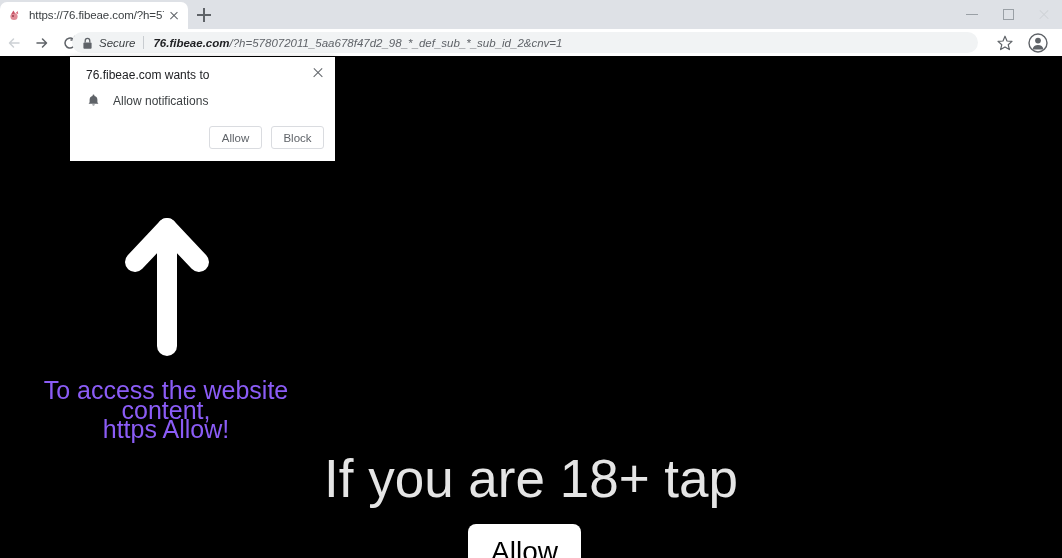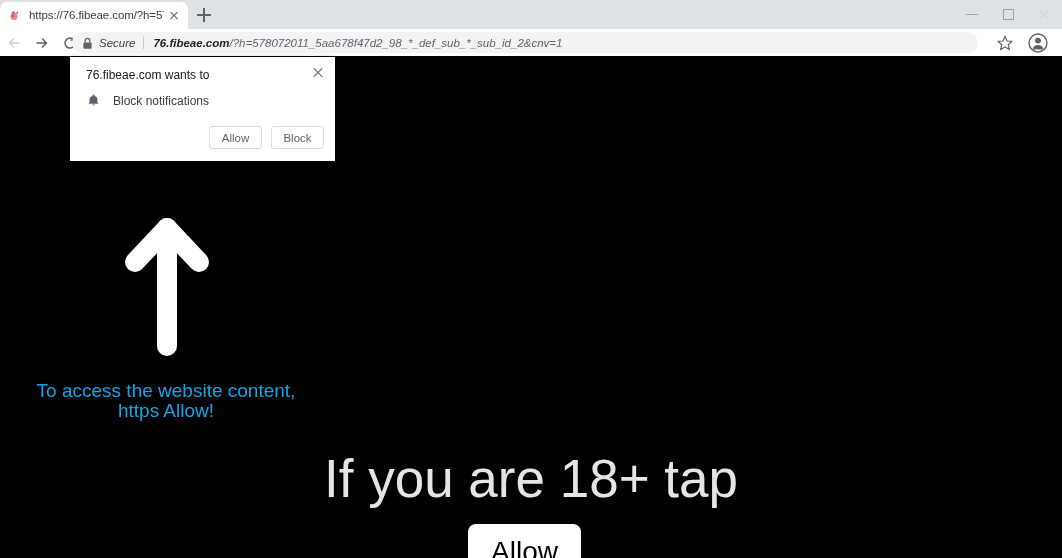--- a/index.html
+++ b/index.html
@@ -278,22 +278,22 @@
     position: absolute;
     left: 122px; top: 156px;
     width: 90px; height: 146px;
   }
 
   .cta-text {
     position: absolute;
     left: 20px; top: 325px;
     width: 292px;
     text-align: center;
-    color: #0ea5e9;
-    font-size: 19px;
+    color: #8b5cf6;
+    font-size: 25px;
     line-height: 19.5px;
     font-family: "Liberation Sans", sans-serif;
   }
 
   .headline {
     position: absolute;
     left: 0; top: 394px;
     width: 1062px;
     text-align: center;
     color: #e5e5e5;
@@ -426,20 +426,20 @@
   <div class="perm-title">76.fibeae.com wants to</div>
   <div class="perm-close"></div>
 
   <div class="perm-row">
     <span class="bell-icon">
       <svg width="15" height="15" viewBox="0 0 15 15">
         <path d="M7.5 1.6 a0.95 0.95 0 0 1 0.95 0.95 v0.5 a3.9 3.9 0 0 1 2.95 3.8 v2.3 l1.0 1.5 h-9.8 l1.0 -1.5 v-2.3 a3.9 3.9 0 0 1 2.95 -3.8 v-0.5 a0.95 0.95 0 0 1 0.95 -0.95 z" fill="#5f6368"></path>
         <path d="M6.1 11.4 a1.45 1.45 0 0 0 2.8 0 z" fill="#5f6368"></path>
       </svg>
     </span>
-    <span class="perm-row-label">Block notifications</span>
+    <span class="perm-row-label">Allow notifications</span>
   </div>
 
   <div class="perm-buttons">
     <button class="perm-btn">Allow</button>
     <button class="perm-btn">Block</button>
   </div>
 </div>
 
 </body></html>

